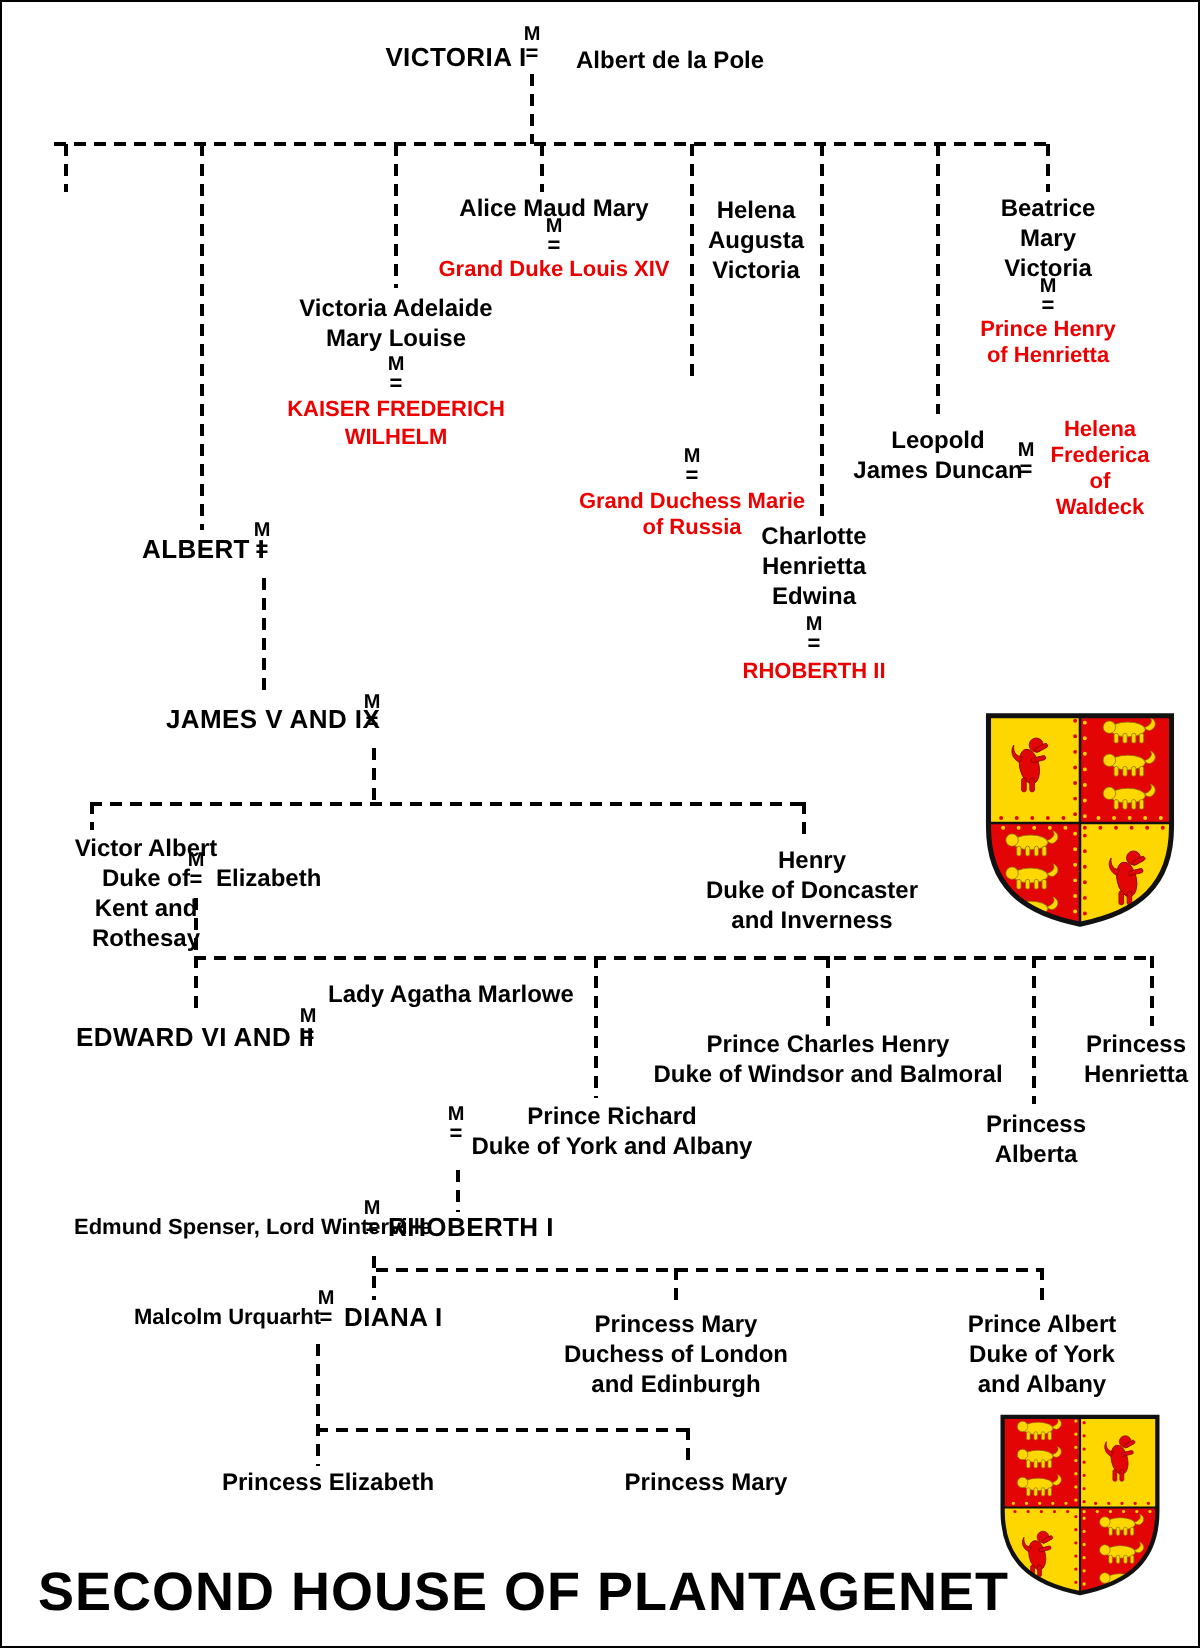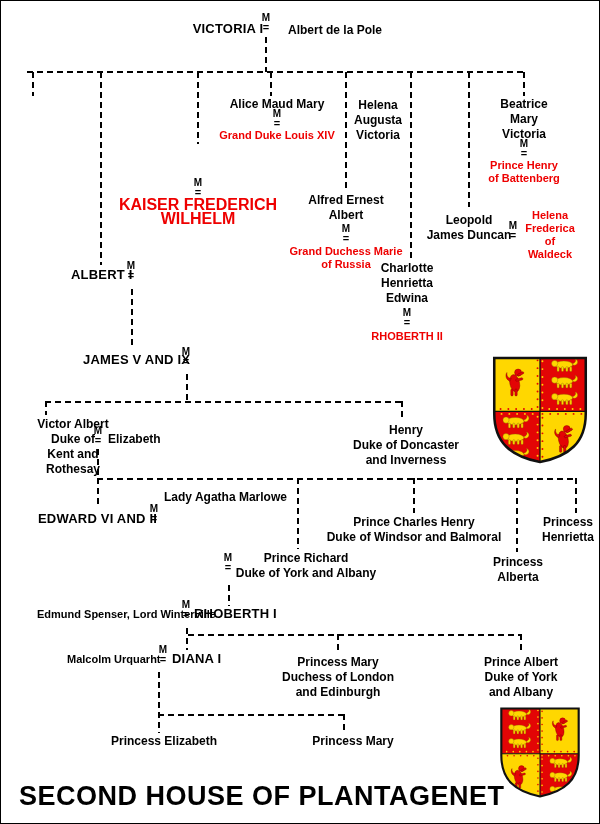--- a/index.html
+++ b/index.html
@@ -113,31 +113,31 @@
 Victoria</div>
 
   <div class="n c" style="left:523px;top:96px">Beatrice
 Mary
 Victoria</div>
   <div class="mg" style="left:516px;top:138px">
     <span>M</span>
     <span class="eq">=</span>
   </div>
   <div class="n red c" style="left:523px;top:158px">Prince Henry
-of Battenberg</div>
-
+of Henrietta</div>
+
+  <div class="n c" style="left:197px;top:146px">Victoria Adelaide
+Mary Louise</div>
   <div class="mg" style="left:190px;top:177px">
     <span>M</span>
     <span class="eq">=</span>
   </div>
-  <div class="n red c" style="left:197px;top:197px;font-size:16px;line-height:14px">KAISER FREDERICH
+  <div class="n red c" style="left:197px;top:197px;font-size:11px;line-height:14px">KAISER FREDERICH
 WILHELM</div>
 
-  <div class="n c" style="left:345px;top:192px">Alfred Ernest
-Albert</div>
   <div class="mg" style="left:338px;top:223px">
     <span>M</span>
     <span class="eq">=</span>
   </div>
   <div class="n red c" style="left:345px;top:244px">Grand Duchess Marie
 of Russia</div>
 
   <div class="n c" style="left:468px;top:212px">Leopold
 James Duncan</div>
   <div class="mg" style="left:505px;top:220px">

